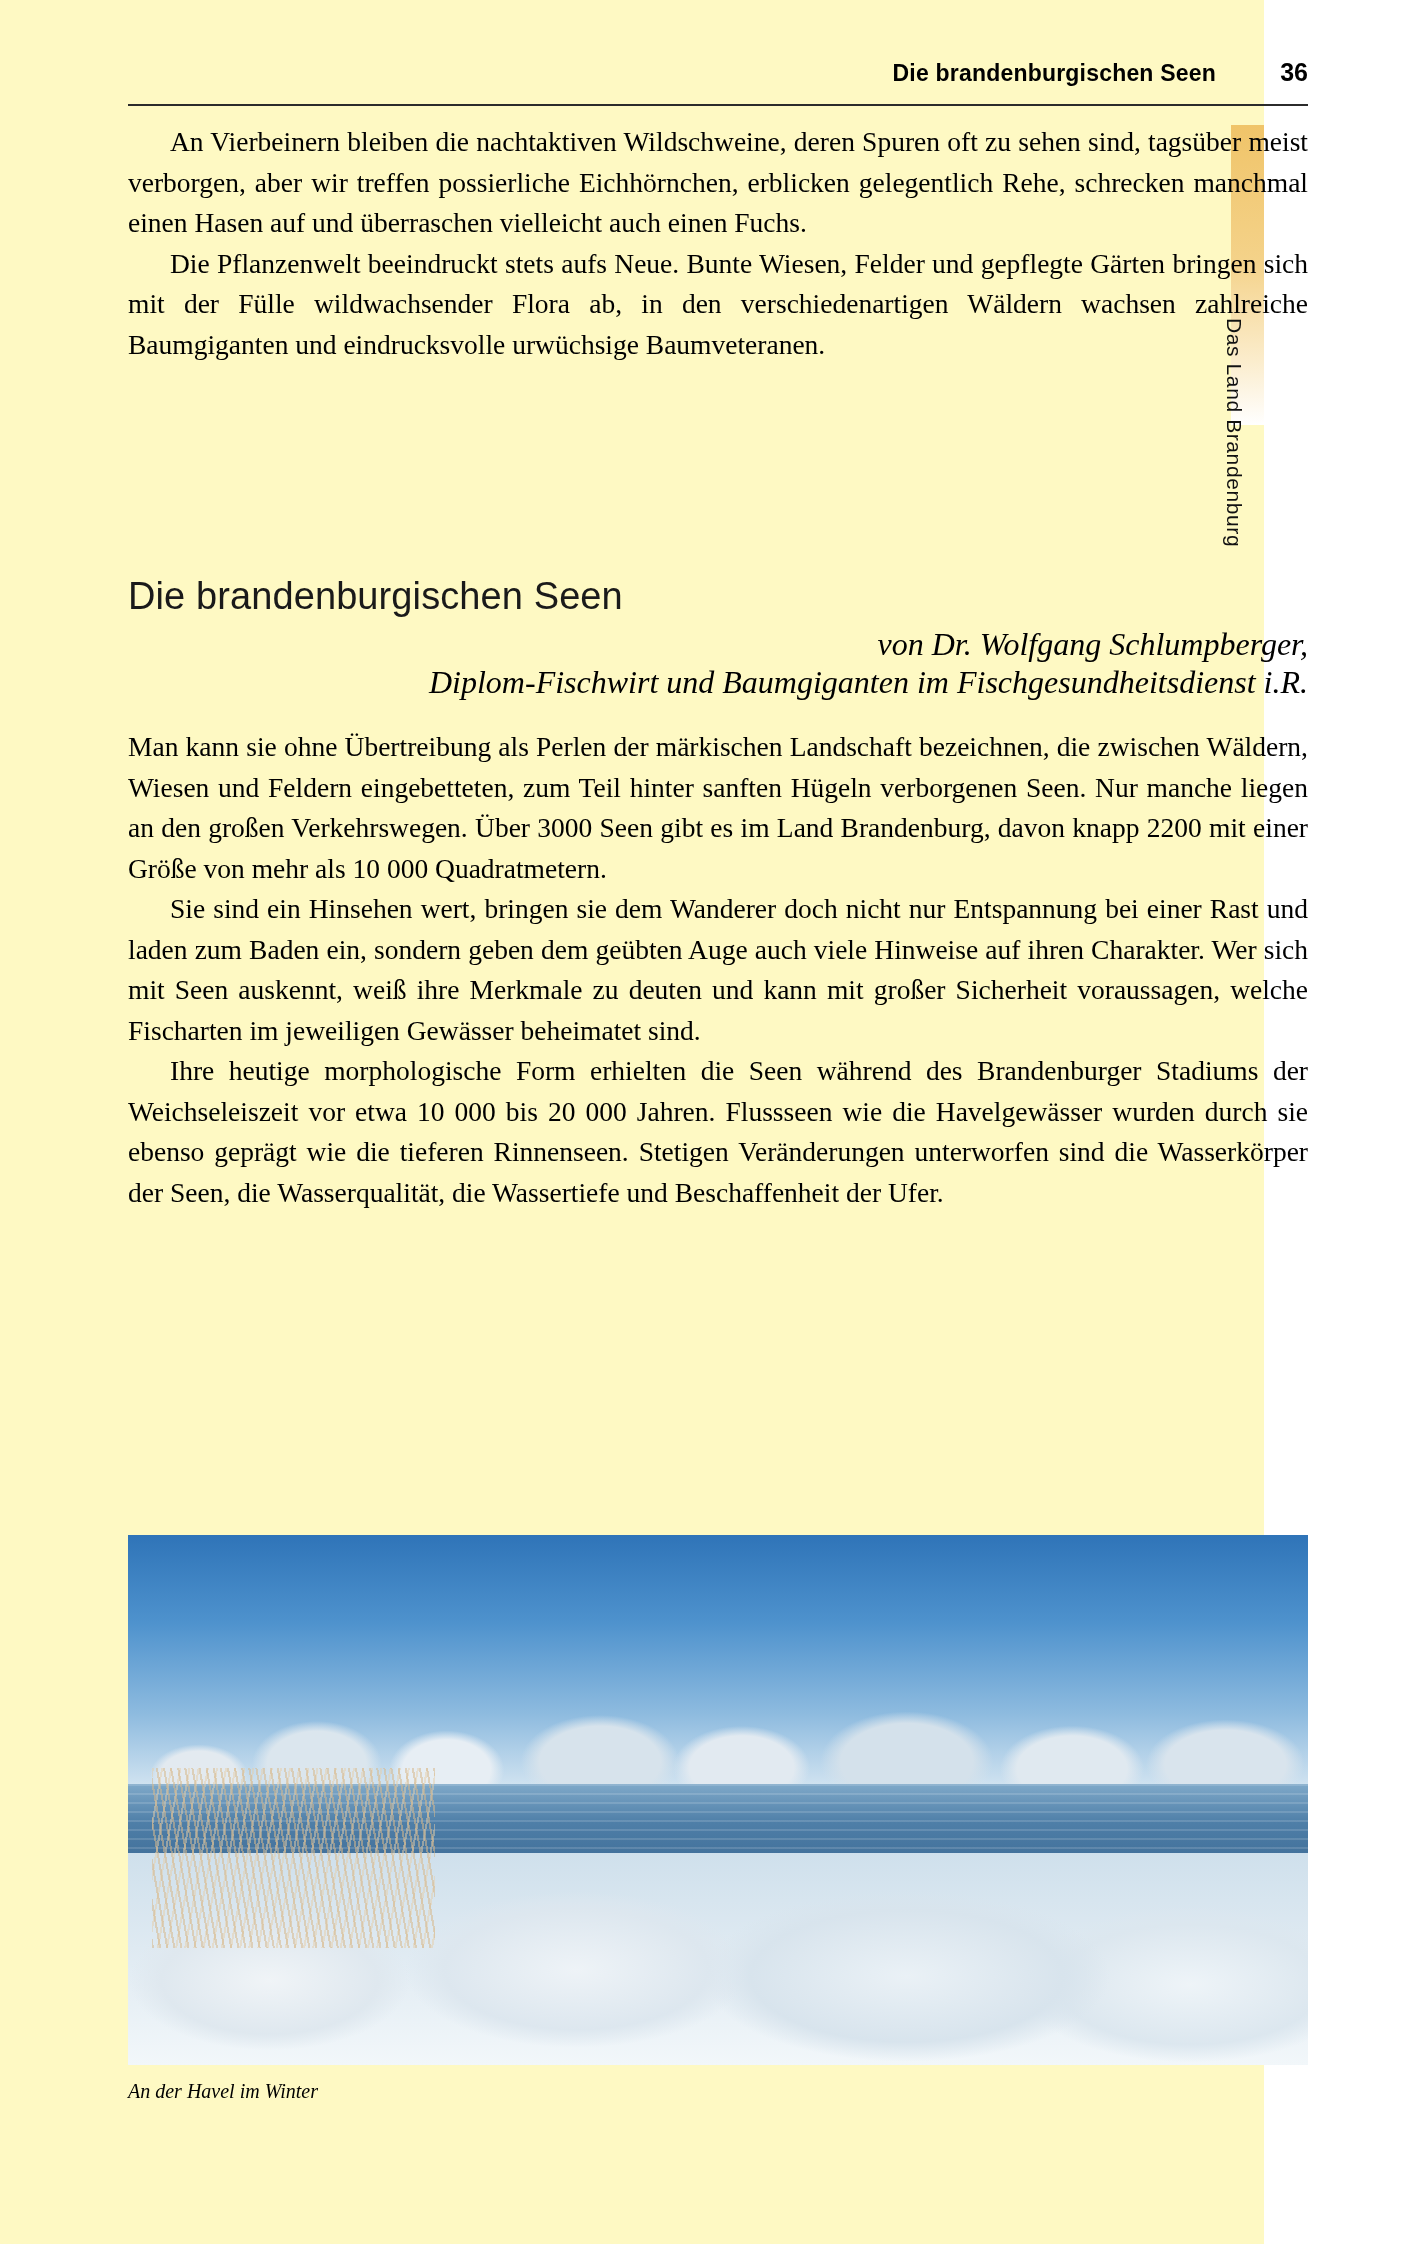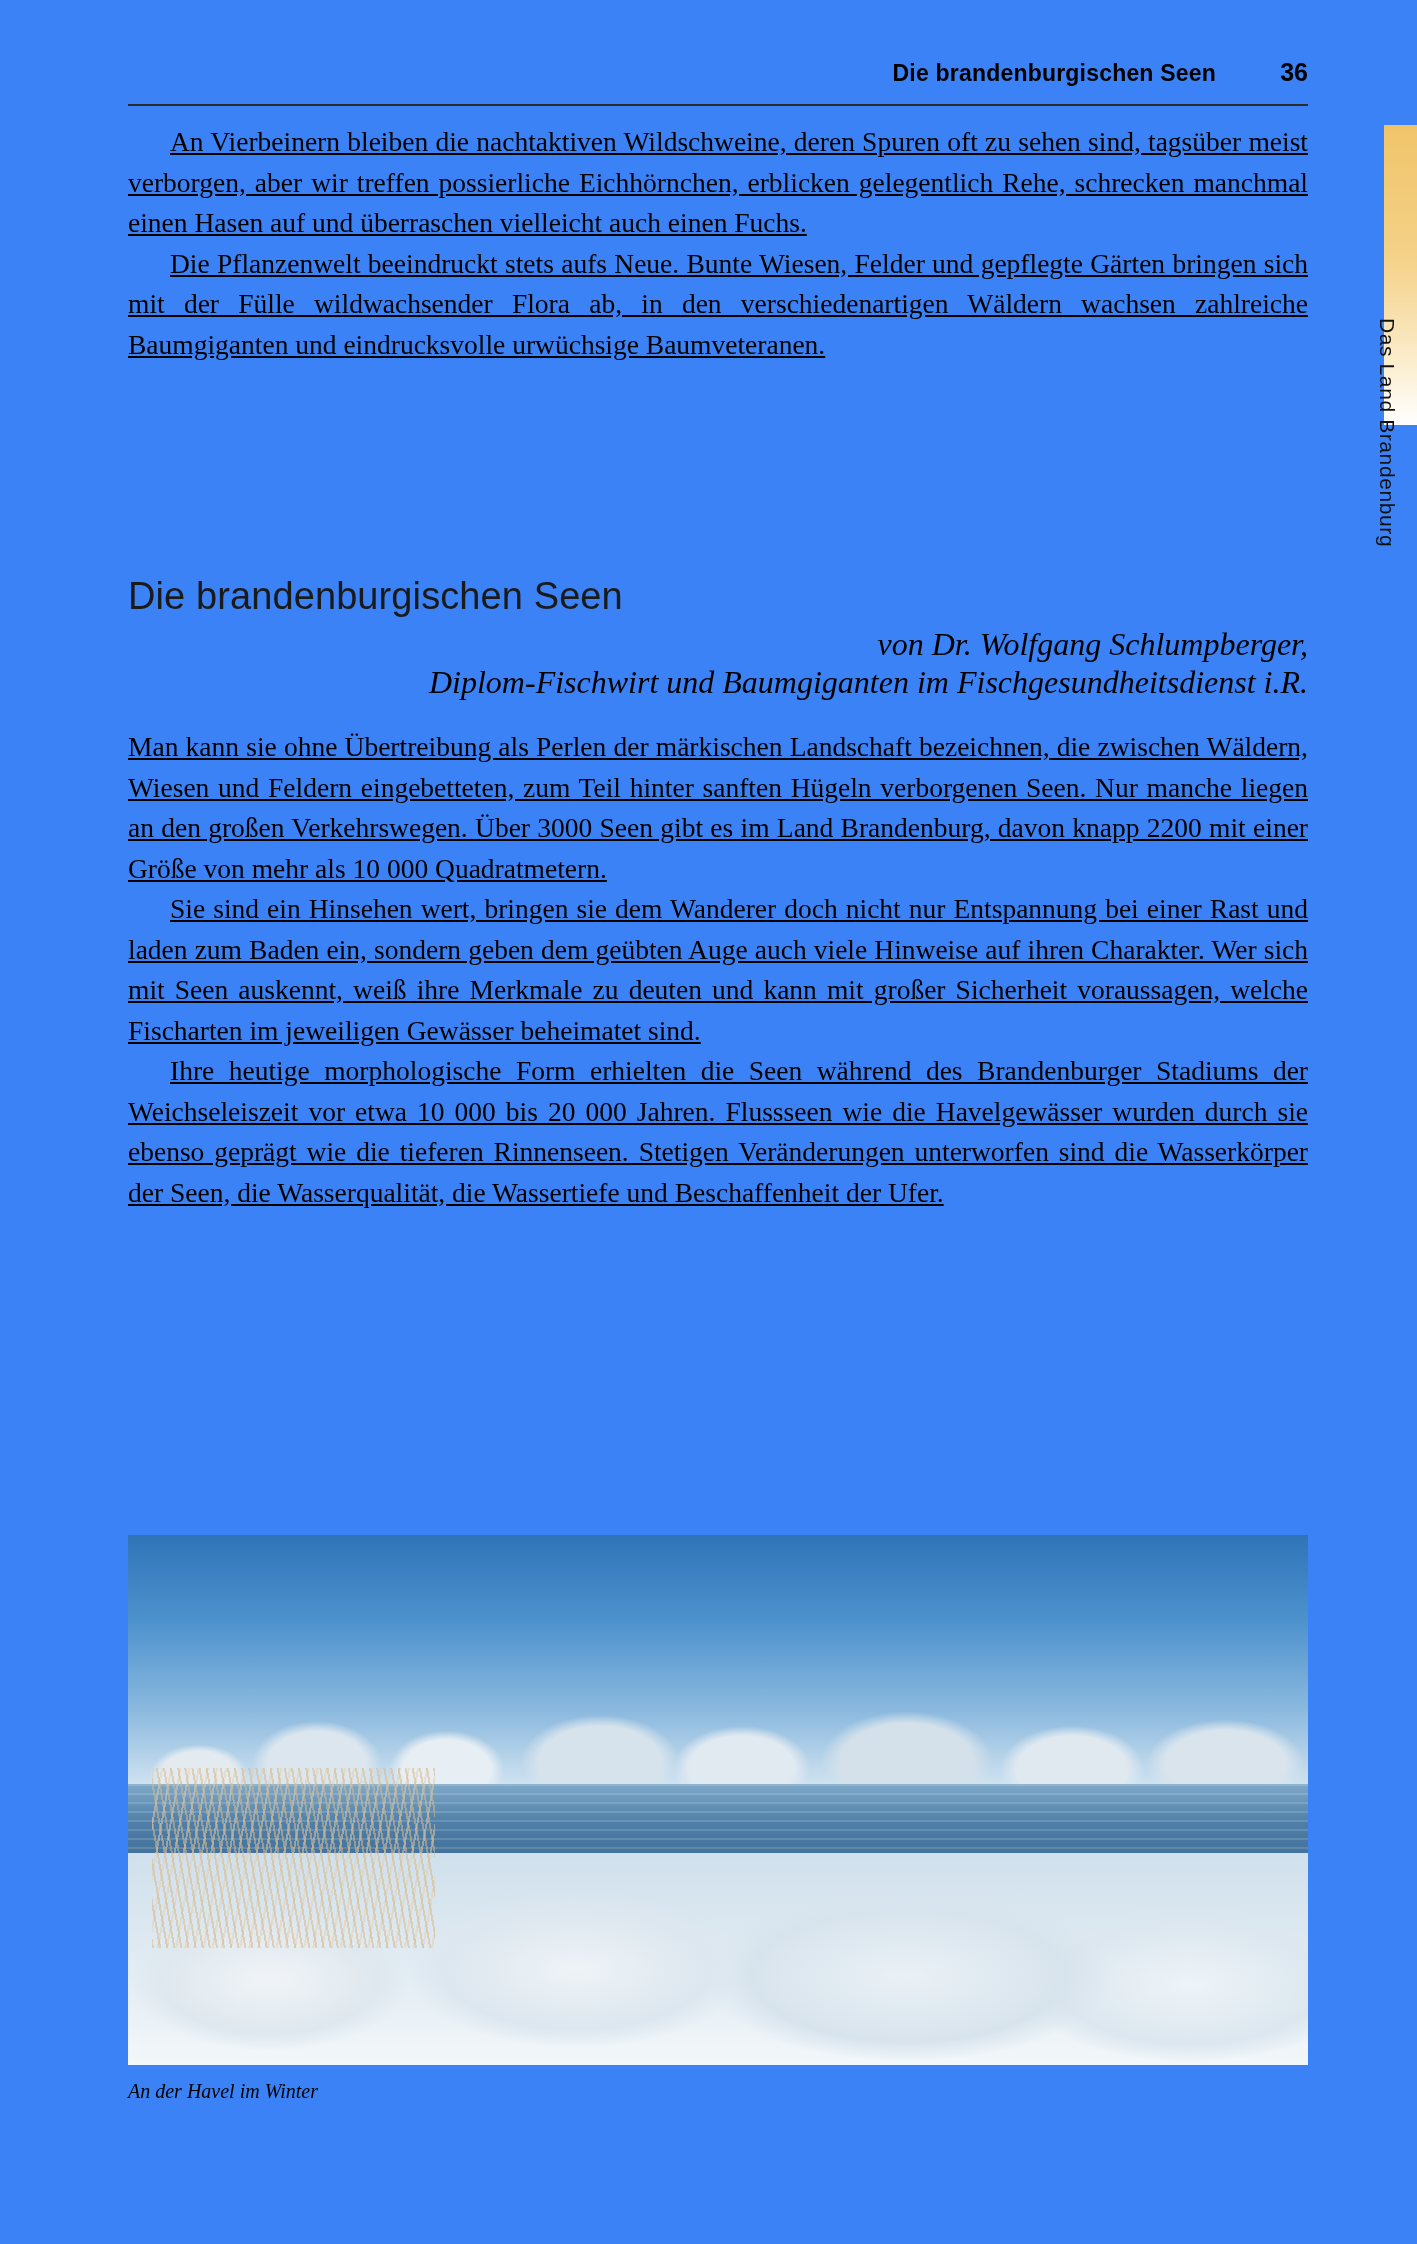--- a/index.html
+++ b/index.html
@@ -13,23 +13,23 @@
     position: relative;
     font-family: "Liberation Serif", serif;
     color: #000000;
     overflow: hidden;
   }
 
   .page {
     position: absolute;
     left: 0;
     top: 0;
-    width: 1417px;
+    width: 1264px;
     height: 2244px;
-    background: #3b82f6;
+    background: #fef9c3;
   }
 
   
   .running-head {
     position: absolute;
     left: 128px;
     top: 58px;
     width: 1180px;
     display: flex;
     justify-content: flex-end;
@@ -87,21 +87,20 @@
     top: 122px;
     width: 1180px;
   }
   p.body {
     margin: 0;
     font-size: 27.5px;
     line-height: 40.5px;
     text-align: justify;
     text-justify: inter-word;
     hyphens: manual;
-    text-decoration: underline;
   }
   p.body.indent {
     text-indent: 42px;
   }
 
   
   .section-title {
     position: absolute;
     left: 128px;
     top: 575px;

